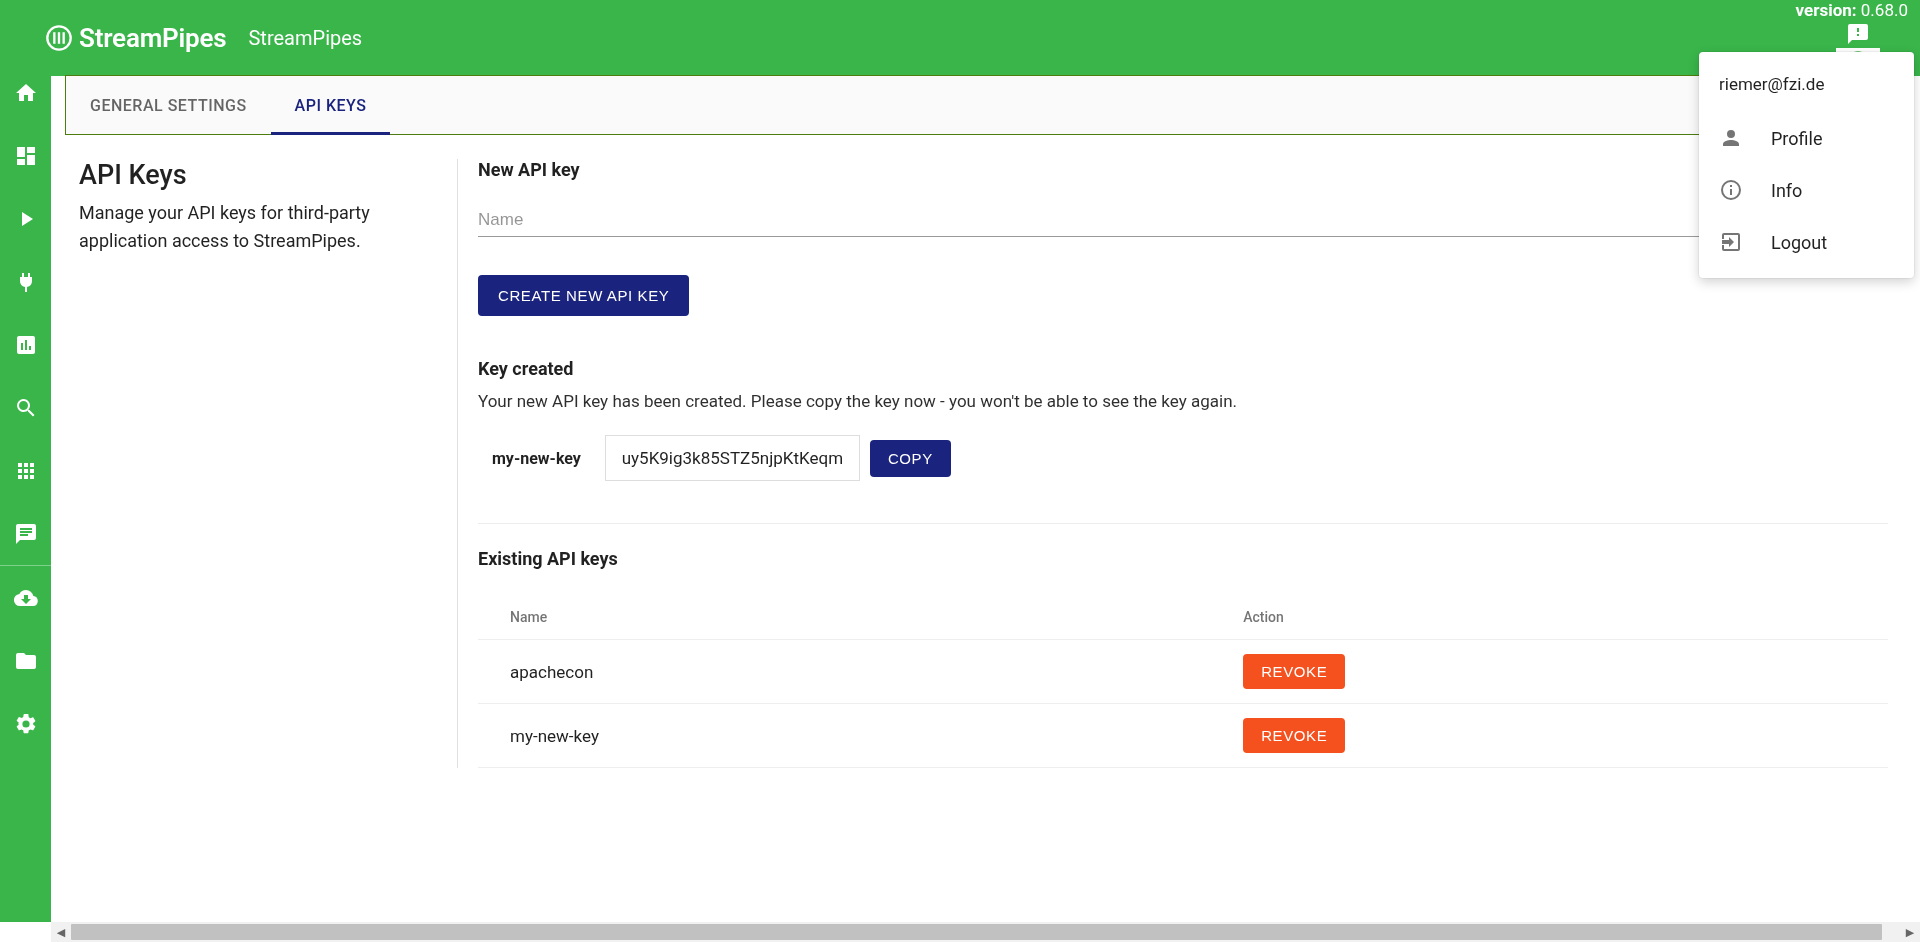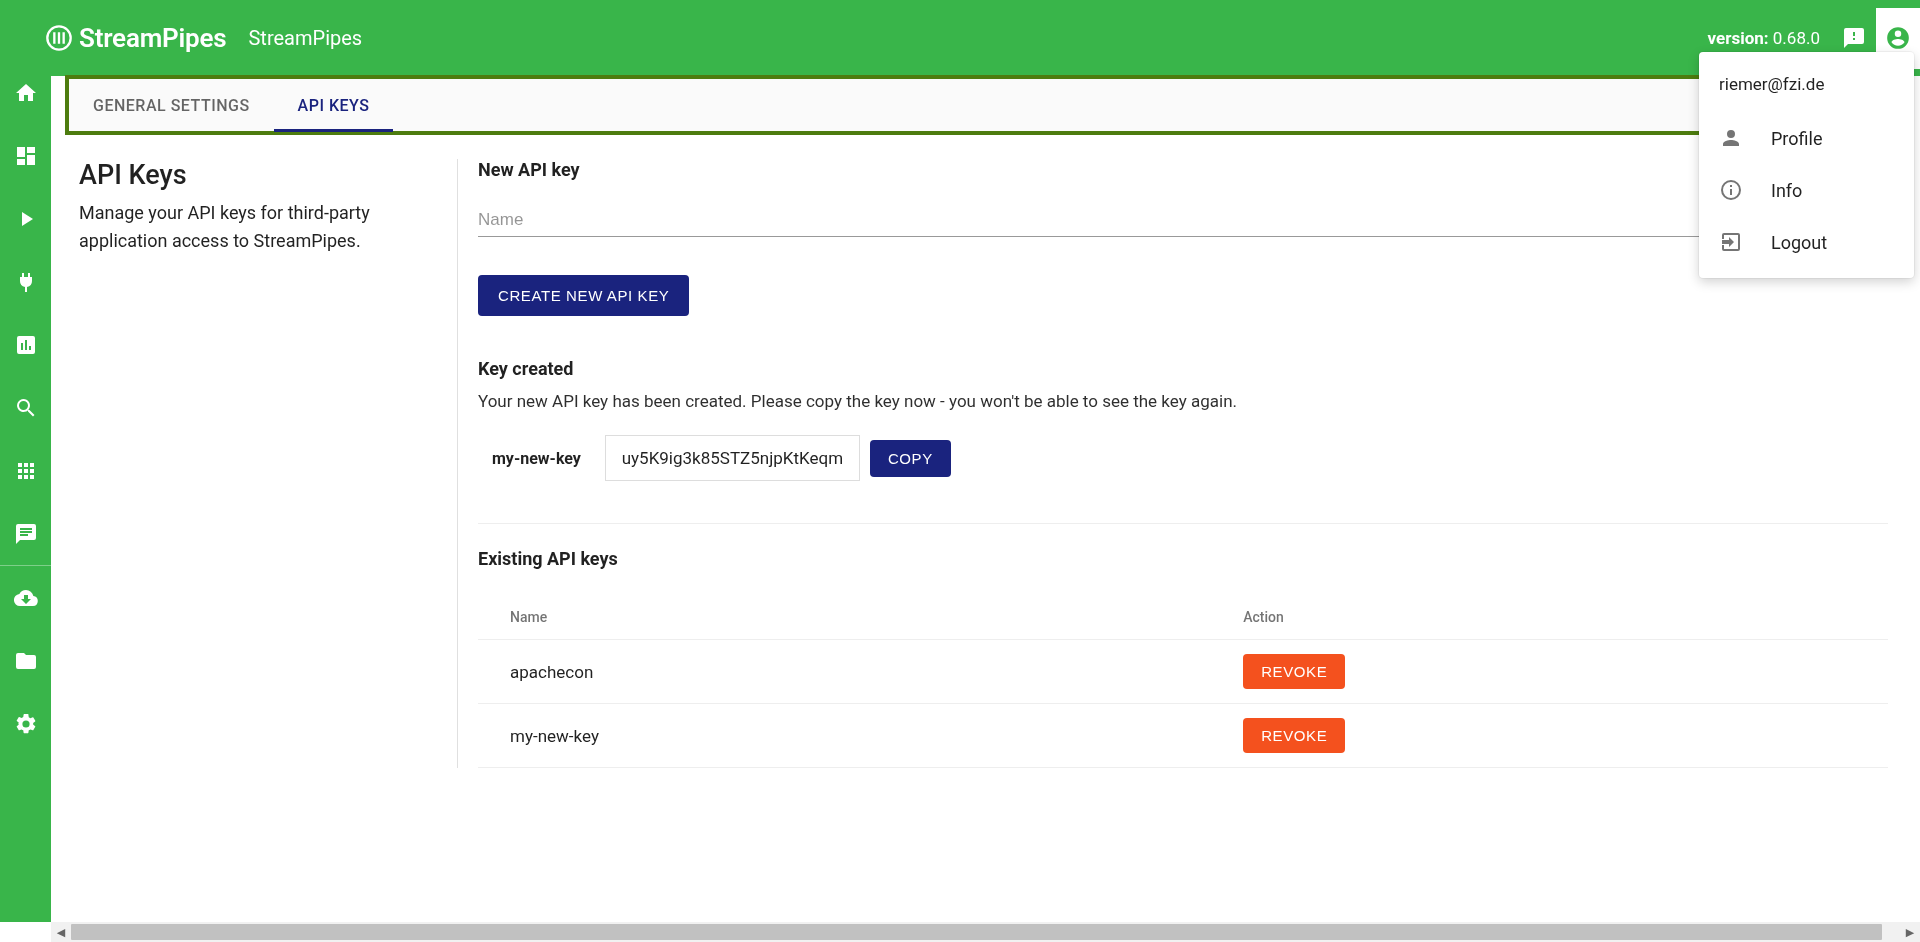--- a/index.html
+++ b/index.html
@@ -40,20 +40,21 @@
     .app-title {
       margin-left: 22px;
       font-size: 20px;
       font-weight: 400;
     }
     .header-right {
       margin-left: auto;
       display: flex;
       align-items: center;
       height: 100%;
+      flex-direction: column;
     }
     .version {
       font-size: 17px;
       color: #fff;
       margin-right: 12px;
     }
     .version b { font-weight: 700; }
     .hdr-btn {
       width: 44px;
       height: 61px;
@@ -100,21 +101,21 @@
     
     .main {
       position: absolute;
       left: 51px;
       right: 0;
       top: 61px;
       bottom: 20px;
       overflow: hidden;
     }
     .tabs {
-      border: 4px solid #4d7c0f;
+      border: 1px solid #4d7c0f;
       background: #fafafa;
       margin: 14px 14px 0 14px;
       height: 60px;
       display: flex;
       align-items: stretch;
     }
     .tab {
       padding: 0 24px;
       display: flex;
       align-items: center;

